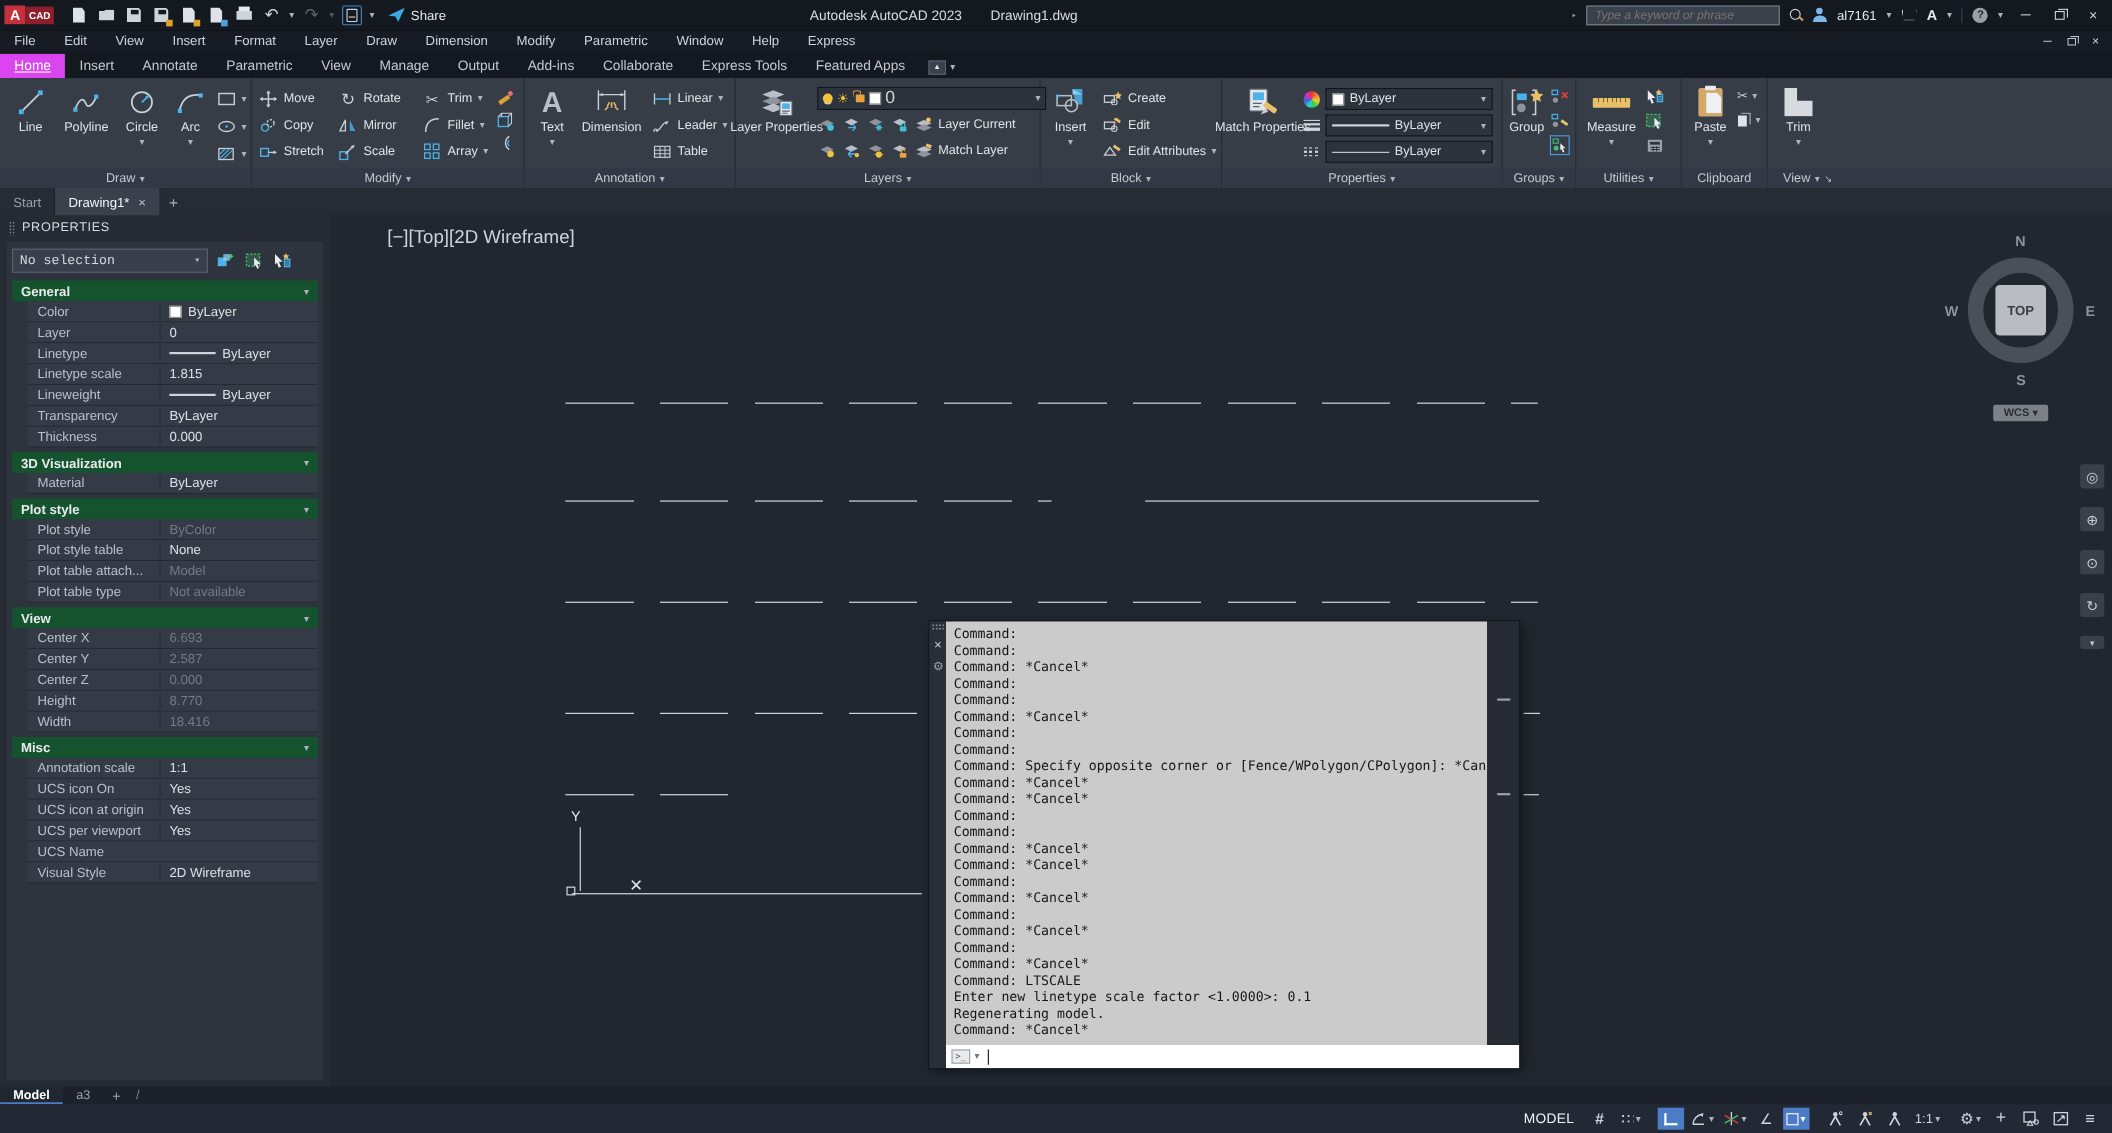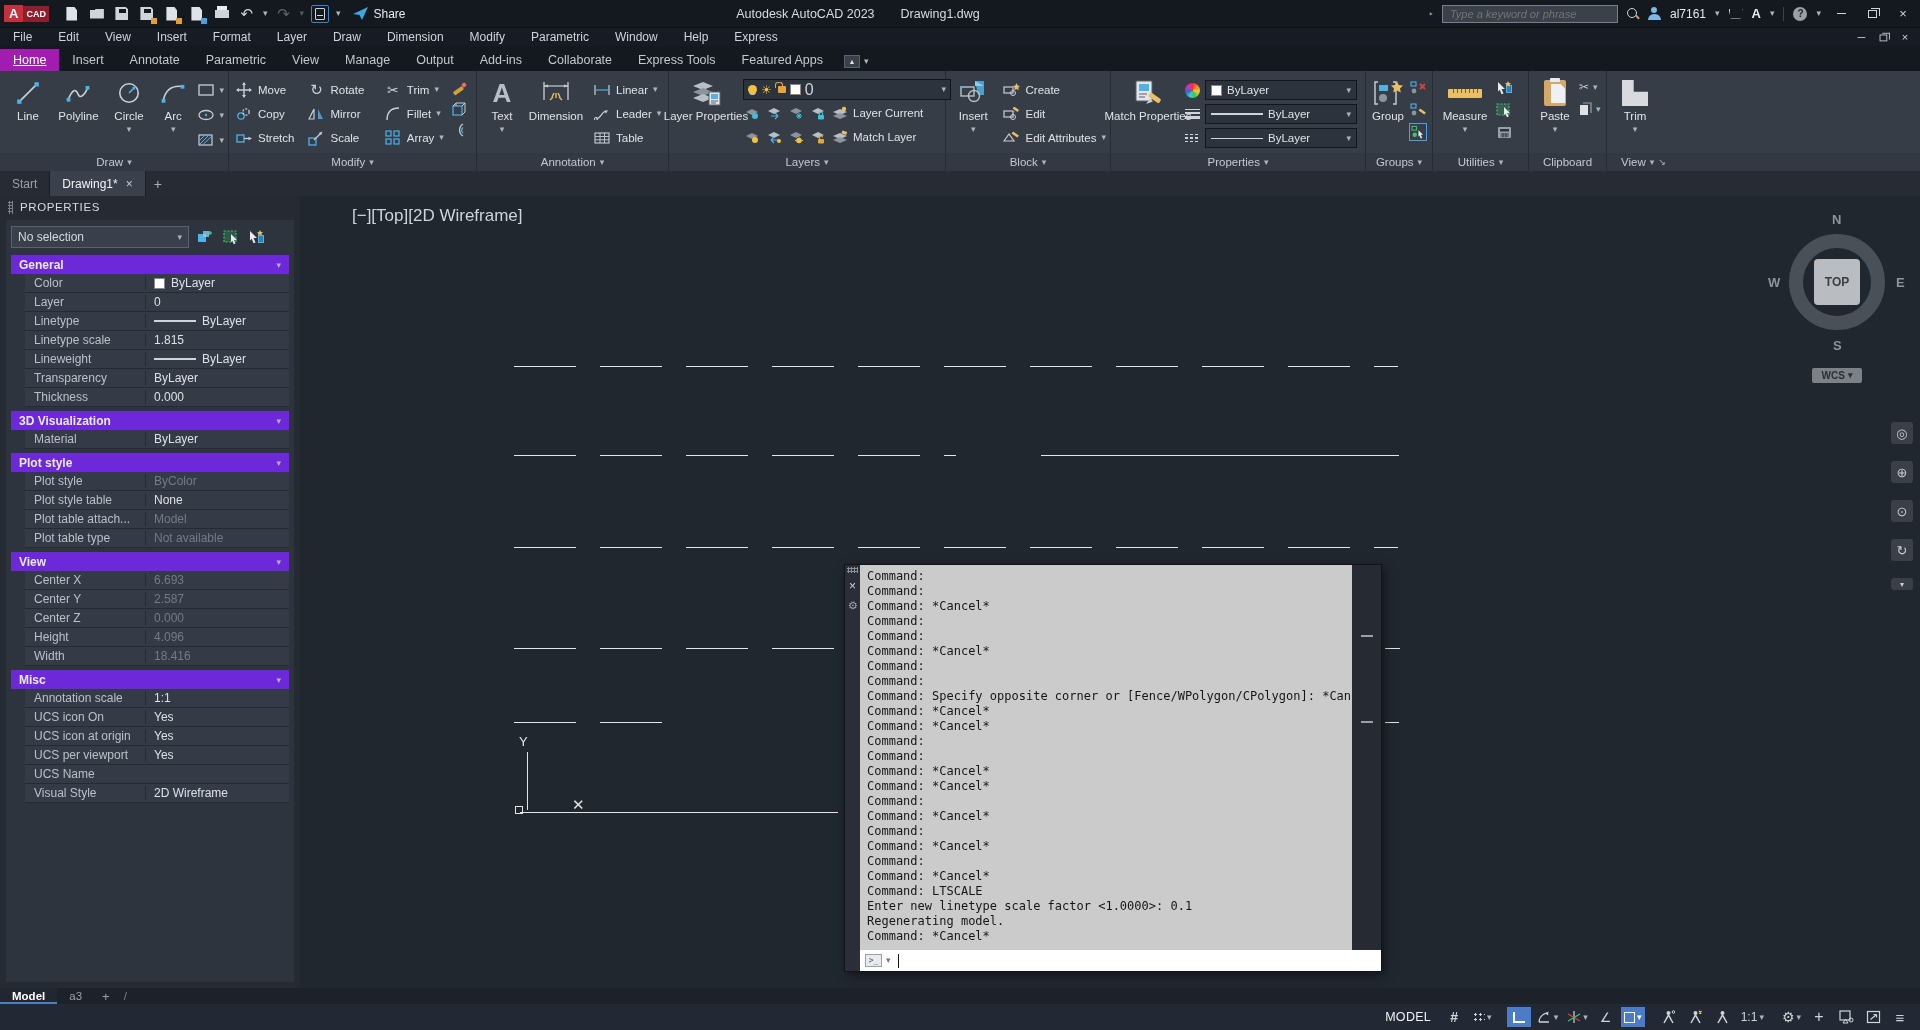--- a/index.html
+++ b/index.html
@@ -58,21 +58,21 @@
   .menubar{position:absolute;left:0;top:27px;width:1920px;height:19px;background:#171b23;
            display:flex;align-items:center;font-size:12px;border-top:1px solid #0e1116;}
   .menu-item{padding:0 13px;color:#d0d4da;height:100%;display:flex;align-items:center;}
   .menu-win{margin-left:auto;display:flex;align-items:center;padding-right:4px;}
   .menu-win .winbtn{height:15px;transform:scale(.85);}
 
   
   .tabrow{position:absolute;left:0;top:46px;width:1920px;height:25px;background:#14181f;
           display:flex;align-items:flex-end;font-size:12.5px;}
   .rtab{padding:4px 13px;color:#c3c9d0;}
-  .rtab.active{background:#a21caf;color:#fff;text-decoration:underline;}
+  .rtab.active{background:#d946ef;color:#fff;text-decoration:underline;}
   .ribbon-toggle{display:flex;align-items:center;gap:4px;margin-left:8px;margin-bottom:3px;}
   .ribbon-toggle .box{width:16px;height:13px;background:#3a414b;border:1px solid #5a626d;color:#dfe3e8;font-size:7px;
                       display:flex;align-items:center;justify-content:center;}
 
   
   .ribbon{position:absolute;left:0;top:71px;width:1920px;height:100px;background:#363d47;display:flex;}
   .rpanel{display:flex;flex-direction:column;position:relative;}
   .rbody{flex:1;display:flex;padding:4px 4px 0 6px;gap:4px;}
   .rfoot{height:18px;display:flex;align-items:center;justify-content:center;gap:4px;
          font-size:11.5px;color:#c3c9d0;background:#323945;}
@@ -121,26 +121,26 @@
   .ftab-plus{width:24px;height:25px;display:flex;align-items:center;justify-content:center;color:#aab0b9;font-size:14px;}
 
   
   .workspace{position:absolute;left:0;top:196px;width:1920px;height:792px;}
 
   
   .palette{position:absolute;left:0;top:0;width:300px;height:792px;background:#262b33;font-size:12px;}
   .pal-head{height:22px;display:flex;align-items:center;gap:7px;padding:0 8px;color:#d5dae0;letter-spacing:.6px;font-size:11.5px;}
   .grip{width:5px;height:13px;background-image:radial-gradient(#7a828c 1px,transparent 1.1px);background-size:3px 3px;}
   .pal-body{position:absolute;left:6px;top:24px;width:288px;bottom:6px;background:#2e343d;padding:6px 5px;}
-  .pal-top{display:flex;align-items:center;gap:6px;margin-bottom:7px;}
+  .pal-top{display:flex;align-items:center;gap:6px;margin-bottom:7px;font-family:Liberation Mono, monospace;}
   .pal-select{flex:0 0 178px;display:flex;align-items:center;height:22px;background:#39404b;border:1px solid #5a6273;
               padding:0 6px;color:#d5dae0;}
   .pal-select .caret{margin-left:auto;}
   .ptool{width:20px;height:20px;display:flex;align-items:center;justify-content:center;}
-  .psec{height:19px;background:#6d28d9;display:flex;align-items:center;padding:0 8px;font-weight:bold;color:#e8ebee;margin-top:4px;}
+  .psec{height:19px;background:#14532d;display:flex;align-items:center;padding:0 8px;font-weight:bold;color:#e8ebee;margin-top:4px;}
   .psec .pcaret{margin-left:auto;font-size:9px;color:#aeb4bc;font-weight:normal;}
   .prow{height:19px;display:flex;align-items:center;background:#343b46;border-bottom:1px solid #262b33;margin-left:14px;}
   .plabel{flex:0 0 120px;padding-left:9px;color:#b9c0c9;white-space:nowrap;overflow:hidden;}
   .pvalue{flex:1;display:flex;align-items:center;gap:6px;padding-left:8px;border-left:1px solid #262b33;color:#dde1e6;white-space:nowrap;}
   .pvalue.muted{color:#737b86;}
   .ltline{display:inline-block;width:42px;height:1.5px;background:#cfd4da;}
 
   
   .canvas{position:absolute;left:300px;top:0;right:0;height:792px;background:#21272f;}
   .vplabel{position:absolute;left:52px;top:10px;font-size:17px;color:#cfd4da;}
@@ -1085,21 +1085,21 @@
             </div>
             <div class="prow">
               <span class="plabel">Center Z</span>
               <span class="pvalue muted">
                 <span>0.000</span>
               </span>
             </div>
             <div class="prow">
               <span class="plabel">Height</span>
               <span class="pvalue muted">
-                <span>4.096</span>
+                <span>8.770</span>
               </span>
             </div>
             <div class="prow">
               <span class="plabel">Width</span>
               <span class="pvalue muted">
                 <span>18.416</span>
               </span>
             </div>
             <div class="psec">
               <span>Misc</span>

